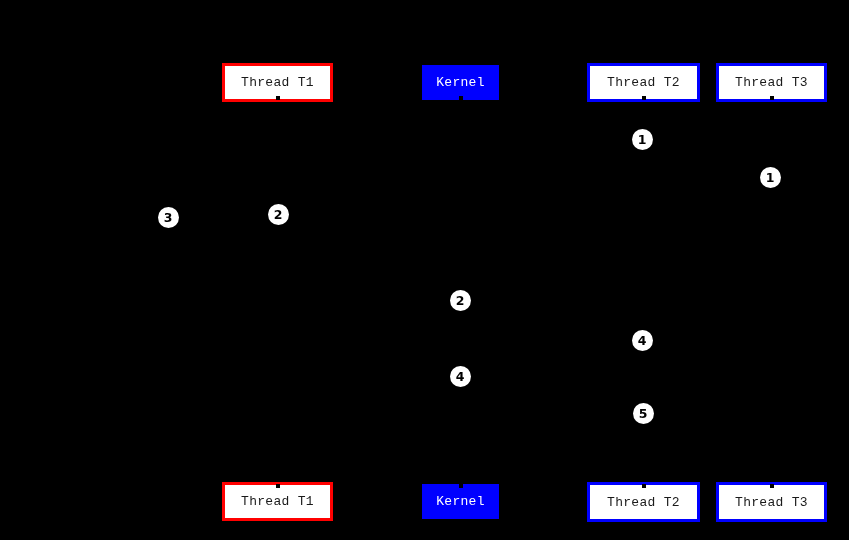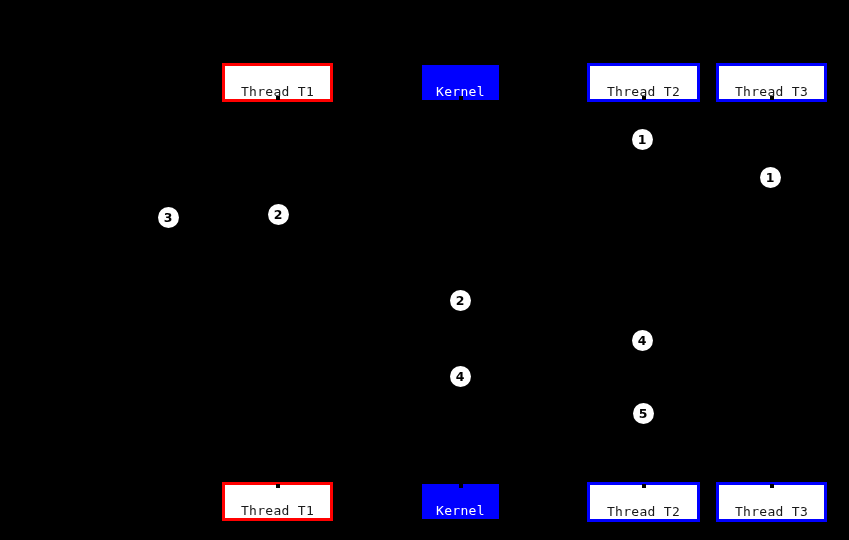--- a/index.html
+++ b/index.html
@@ -14,23 +14,24 @@
     position: relative;
     width: 849px;
     height: 540px;
     background: var(--background, #000000);
     font-family: "DejaVu Sans Mono", monospace;
   }
   .pbox {
     position: absolute;
     box-sizing: border-box;
     display: flex;
-    align-items: flex-end;
+    align-items: center;
     justify-content: center;
     background: var(--white, #ffffff);
+    font-family: Liberation Mono, monospace;
   }
   .outline-red  { border: 3px solid var(--red, #ff0000); }
   .outline-blue { border: 3px solid var(--blue, #0000ff); }
   .solid-blue {
     background: var(--blue, #0000ff);
     border: 1px solid var(--blue, #0000ff);
   }
   .plabel {
     font-size: 13px;
     color: var(--text, #1a1a1a);

